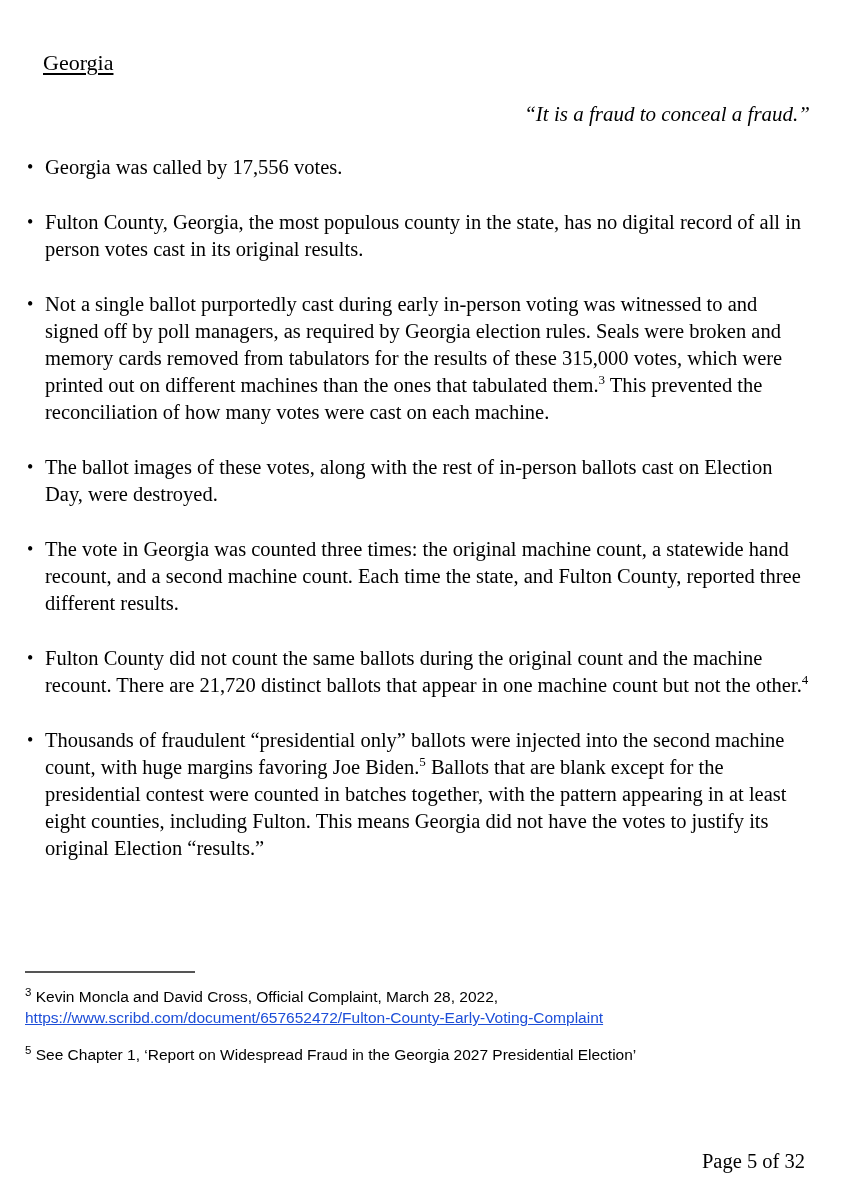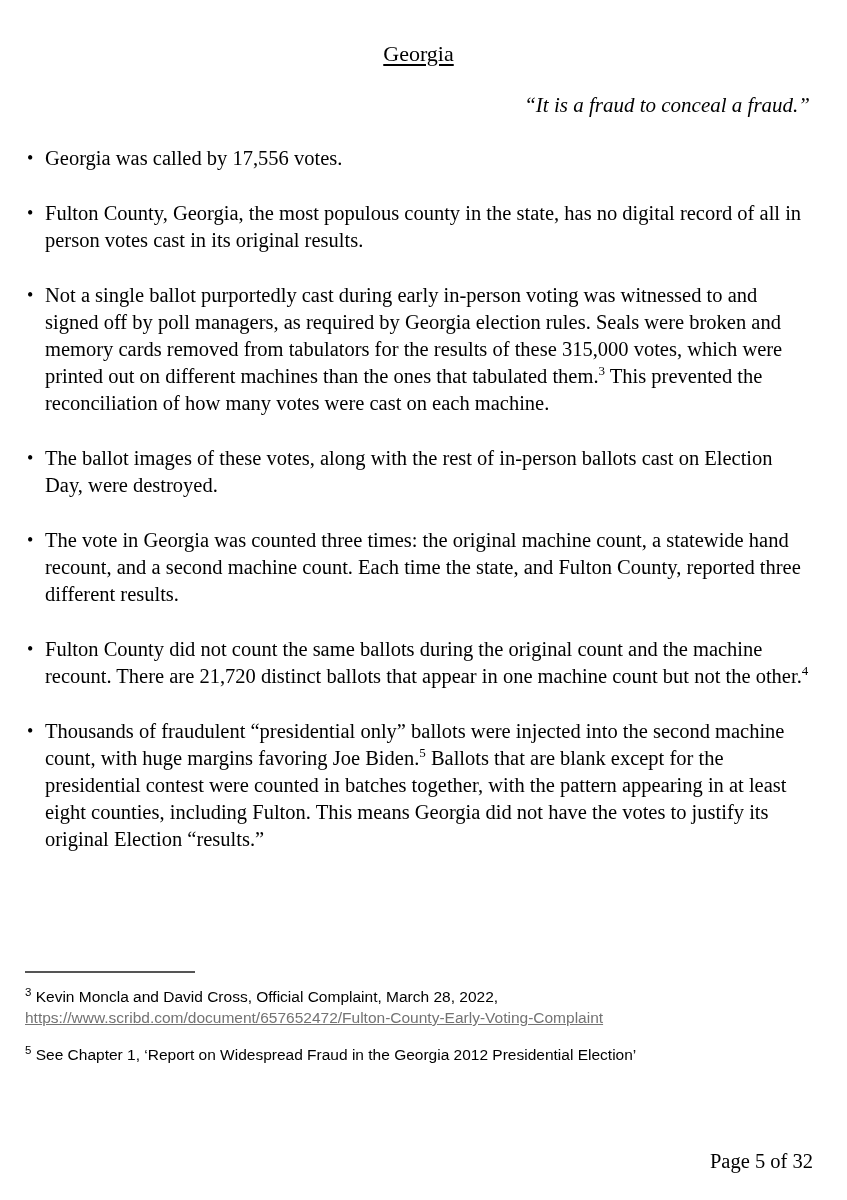--- a/index.html
+++ b/index.html
@@ -16,22 +16,21 @@
     font-family: "Liberation Serif", serif;
     overflow: hidden;
   }
   .content {
     position: absolute;
     top: 33px;
     left: 27px;
     right: 37px;
   }
   .title {
-    margin: 7px;
-    text-align: center;
+    margin: 16px;
     font-size: 22px;
     line-height: 27px;
     font-weight: normal;
     text-decoration: underline;
     text-underline-offset: 3px;
   }
   .quote {
     margin: 25px 0 0 0;
     text-align: right;
     font-style: italic;
@@ -78,28 +77,28 @@
   }
   p.footnote {
     margin: 0 0 16px 0;
   }
   sup.fnum {
     font-size: 11.5px;
     line-height: 0;
     vertical-align: super;
   }
   a.fnlink {
-    color: #737373;
+    color: #1d4ed8;
     text-decoration: underline;
     overflow-wrap: anywhere;
   }
   .page-label {
     position: absolute;
     top: 1148px;
-    right: 34px;
+    right: 42px;
     font-size: 20.5px;
     line-height: 27px;
   }
 </style>
 </head>
 <body>
 
 <div class="page">
 
   <div class="content">
@@ -115,19 +114,19 @@
         <li class="bullet"><span class="marker">•</span><span><span>The vote in Georgia was counted three times: the original machine count, a statewide hand recount, and a second machine count. Each time the state, and Fulton County, reported three different results.</span></span></li>
         <li class="bullet"><span class="marker">•</span><span><span>Fulton County did not count the same ballots during the original count and the machine recount. There are 21,720 distinct ballots that appear in one machine count but not the other.</span><sup class="ref">4</sup></span></li>
         <li class="bullet"><span class="marker">•</span><span><span>Thousands of fraudulent “presidential only” ballots were injected into the second machine count, with huge margins favoring Joe Biden.</span><sup class="ref">5</sup><span> Ballots that are blank except for the presidential contest were counted in batches together, with the pattern appearing in at least eight counties, including Fulton. This means Georgia did not have the votes to justify its original Election “results.”</span></span></li>
       </ul>
   </div>
 
   <div class="footnotes">
     <div class="divider"></div>
     <div>
         <p class="footnote"><sup class="fnum">3</sup><span> Kevin Moncla and David Cross, Official Complaint, March 28, 2022, </span><a class="fnlink" href="#">https://www.scribd.com/document/657652472/Fulton-County-Early-Voting-Complaint</a></p>
-        <p class="footnote"><sup class="fnum">5</sup><span> See Chapter 1, ‘Report on Widespread Fraud in the Georgia 2012 Presidential Election’</span></p>
+        <p class="footnote"><sup class="fnum">5</sup><span> See Chapter 1, ‘Report on Widespread Fraud in the Georgia 2027 Presidential Election’</span></p>
       </div>
   </div>
 
   <div class="page-label">Page 5 of 32</div>
 
 </div>
 
 </body></html>

